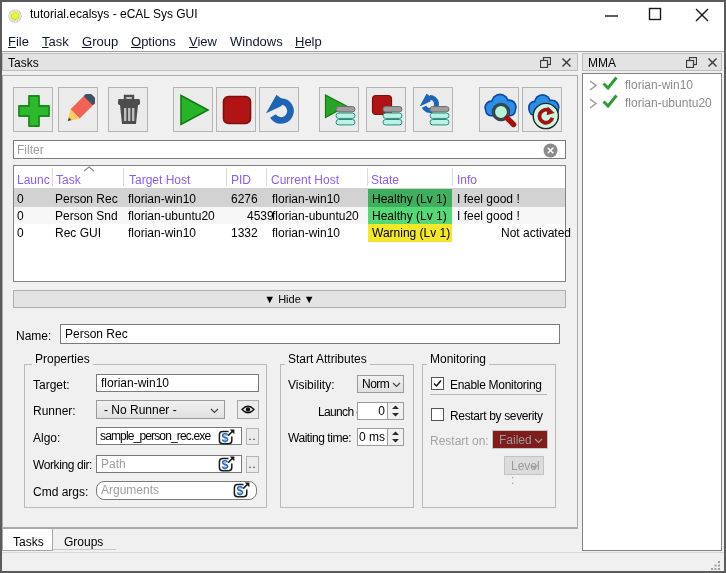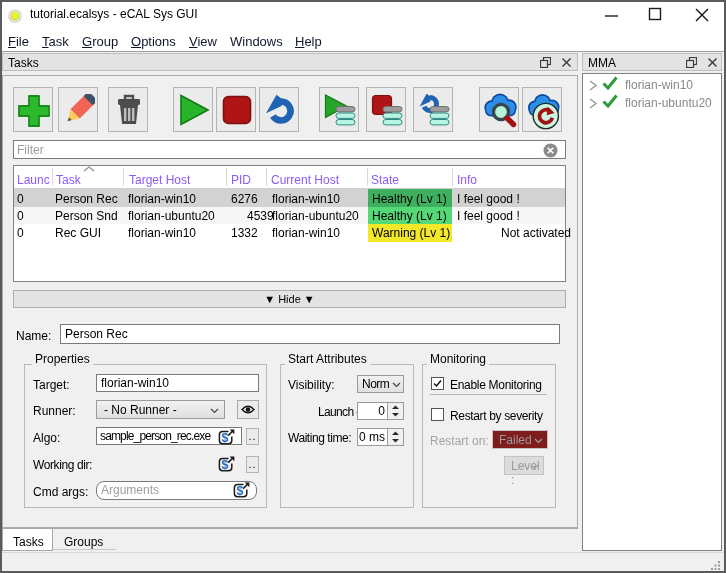--- a/index.html
+++ b/index.html
@@ -248,20 +248,21 @@
   <div class="lbl" style="left:33px;top:431px;">Algo:</div>
   <div class="field" style="left:96px;top:427px;width:146px;height:18px;line-height:16px;padding-left:3px;letter-spacing:-0.85px;">sample_person_rec.exe</div>
   <svg class="abs" style="left:218px;top:429px;" width="18" height="17" viewBox="0 0 18 17">
     <path d="M10.5 2.6 H4.6 Q1.4 2.6 1.4 5.8 V11.6 Q1.4 14.8 4.6 14.8 H10.6 Q13.8 14.8 13.8 11.6 V7.6" fill="none" stroke="#1b1b1b" stroke-width="1.5"></path>
     <line x1="10.2" y1="6.6" x2="15" y2="1.8" stroke="#1b1b1b" stroke-width="1.5"></line>
     <path d="M11.6 0.4 L16.4 0.4 L16.4 5.2 z" fill="#1b1b1b"></path>
     <text x="3.4" y="13" font-size="12.5" font-weight="bold" fill="#2b6cb8" font-family="Liberation Sans">$</text>
   </svg>
   <div class="abs" style="left:246px;top:428px;width:13px;height:17px;background:#ebebeb;border:1px solid #b4b4b4;box-sizing:border-box;font-size:11px;line-height:15px;text-align:center;letter-spacing:1px;">..</div>
   <div class="lbl" style="left:33px;top:458px;letter-spacing:-0.4px;">Working dir:</div>
+  <div class="field" style="left:96px;top:455px;width:146px;height:18px;line-height:16px;padding-left:4px;"><span class="ph">Path</span></div>
   <svg class="abs" style="left:218px;top:456px;" width="18" height="17" viewBox="0 0 18 17">
     <path d="M10.5 2.6 H4.6 Q1.4 2.6 1.4 5.8 V11.6 Q1.4 14.8 4.6 14.8 H10.6 Q13.8 14.8 13.8 11.6 V7.6" fill="none" stroke="#1b1b1b" stroke-width="1.5"></path>
     <line x1="10.2" y1="6.6" x2="15" y2="1.8" stroke="#1b1b1b" stroke-width="1.5"></line>
     <path d="M11.6 0.4 L16.4 0.4 L16.4 5.2 z" fill="#1b1b1b"></path>
     <text x="3.4" y="13" font-size="12.5" font-weight="bold" fill="#2b6cb8" font-family="Liberation Sans">$</text>
   </svg>
   <div class="abs" style="left:246px;top:456px;width:13px;height:17px;background:#ebebeb;border:1px solid #b4b4b4;box-sizing:border-box;font-size:11px;line-height:15px;text-align:center;letter-spacing:1px;">..</div>
   <div class="lbl" style="left:33px;top:485px;">Cmd args:</div>
   <div class="field" style="left:96px;top:481px;width:161px;height:19px;line-height:17px;padding-left:4px;border-radius:8px;"><span class="ph">Arguments</span></div>
   <svg class="abs" style="left:233px;top:482px;" width="18" height="17" viewBox="0 0 18 17">

